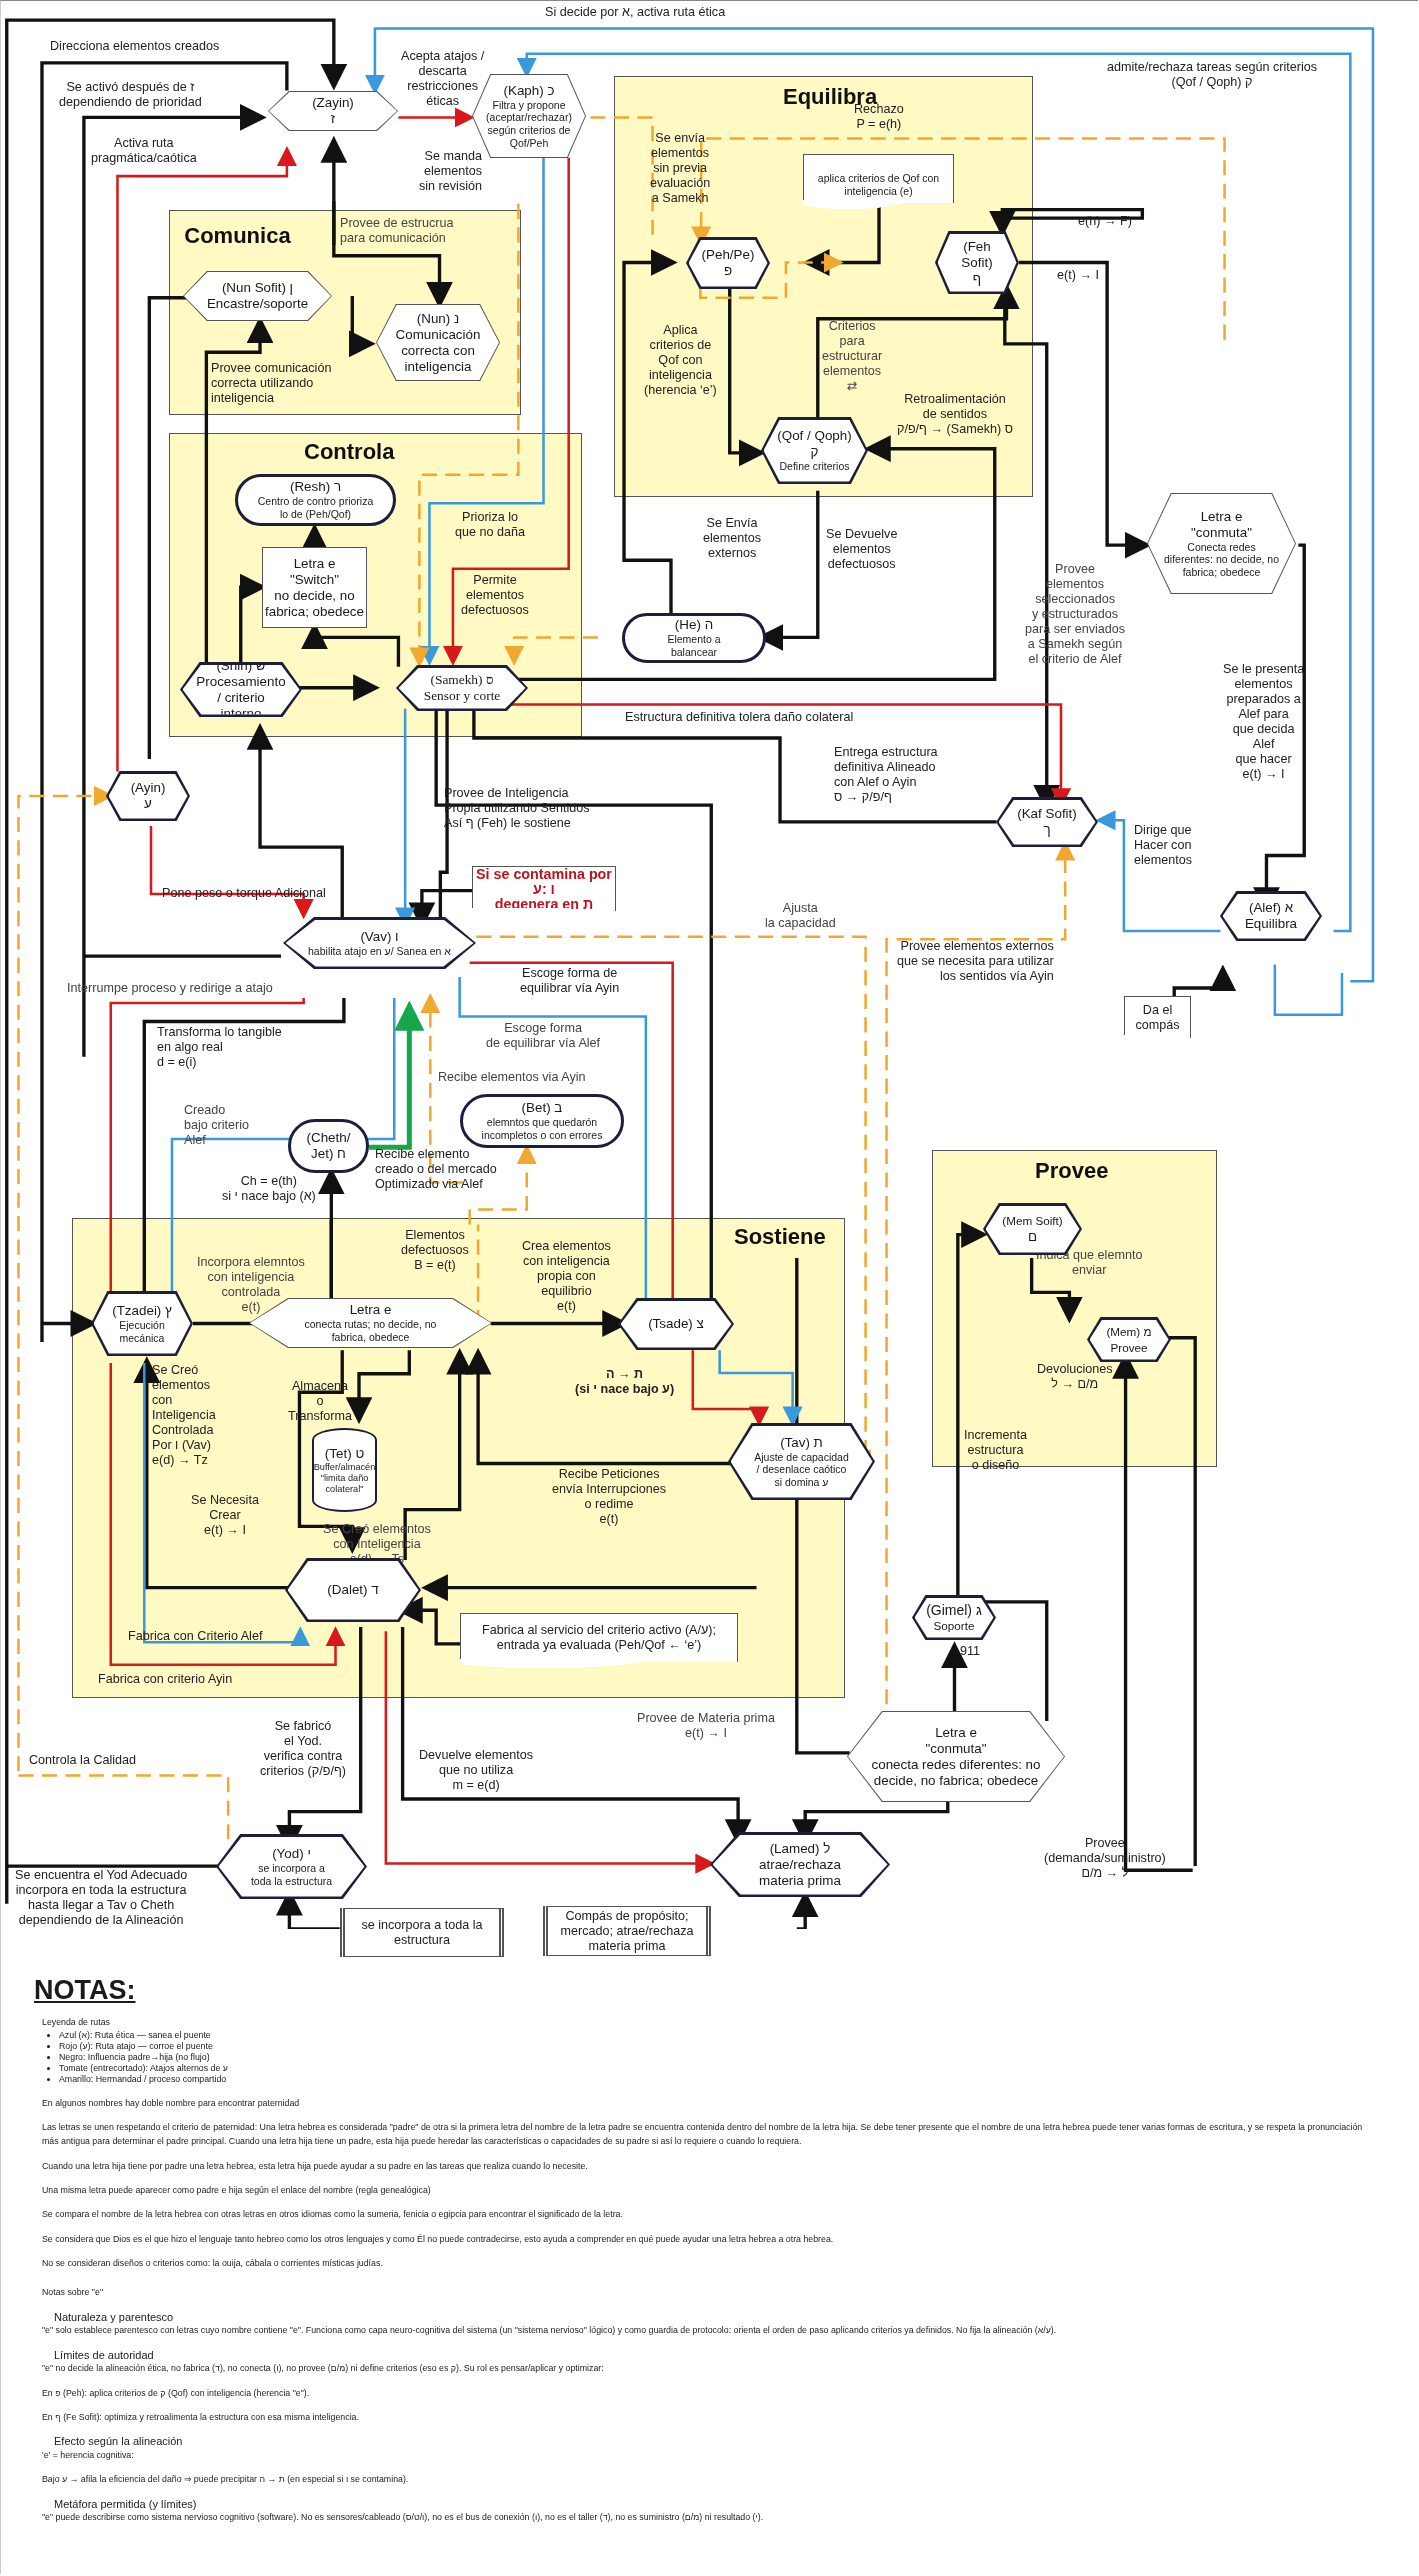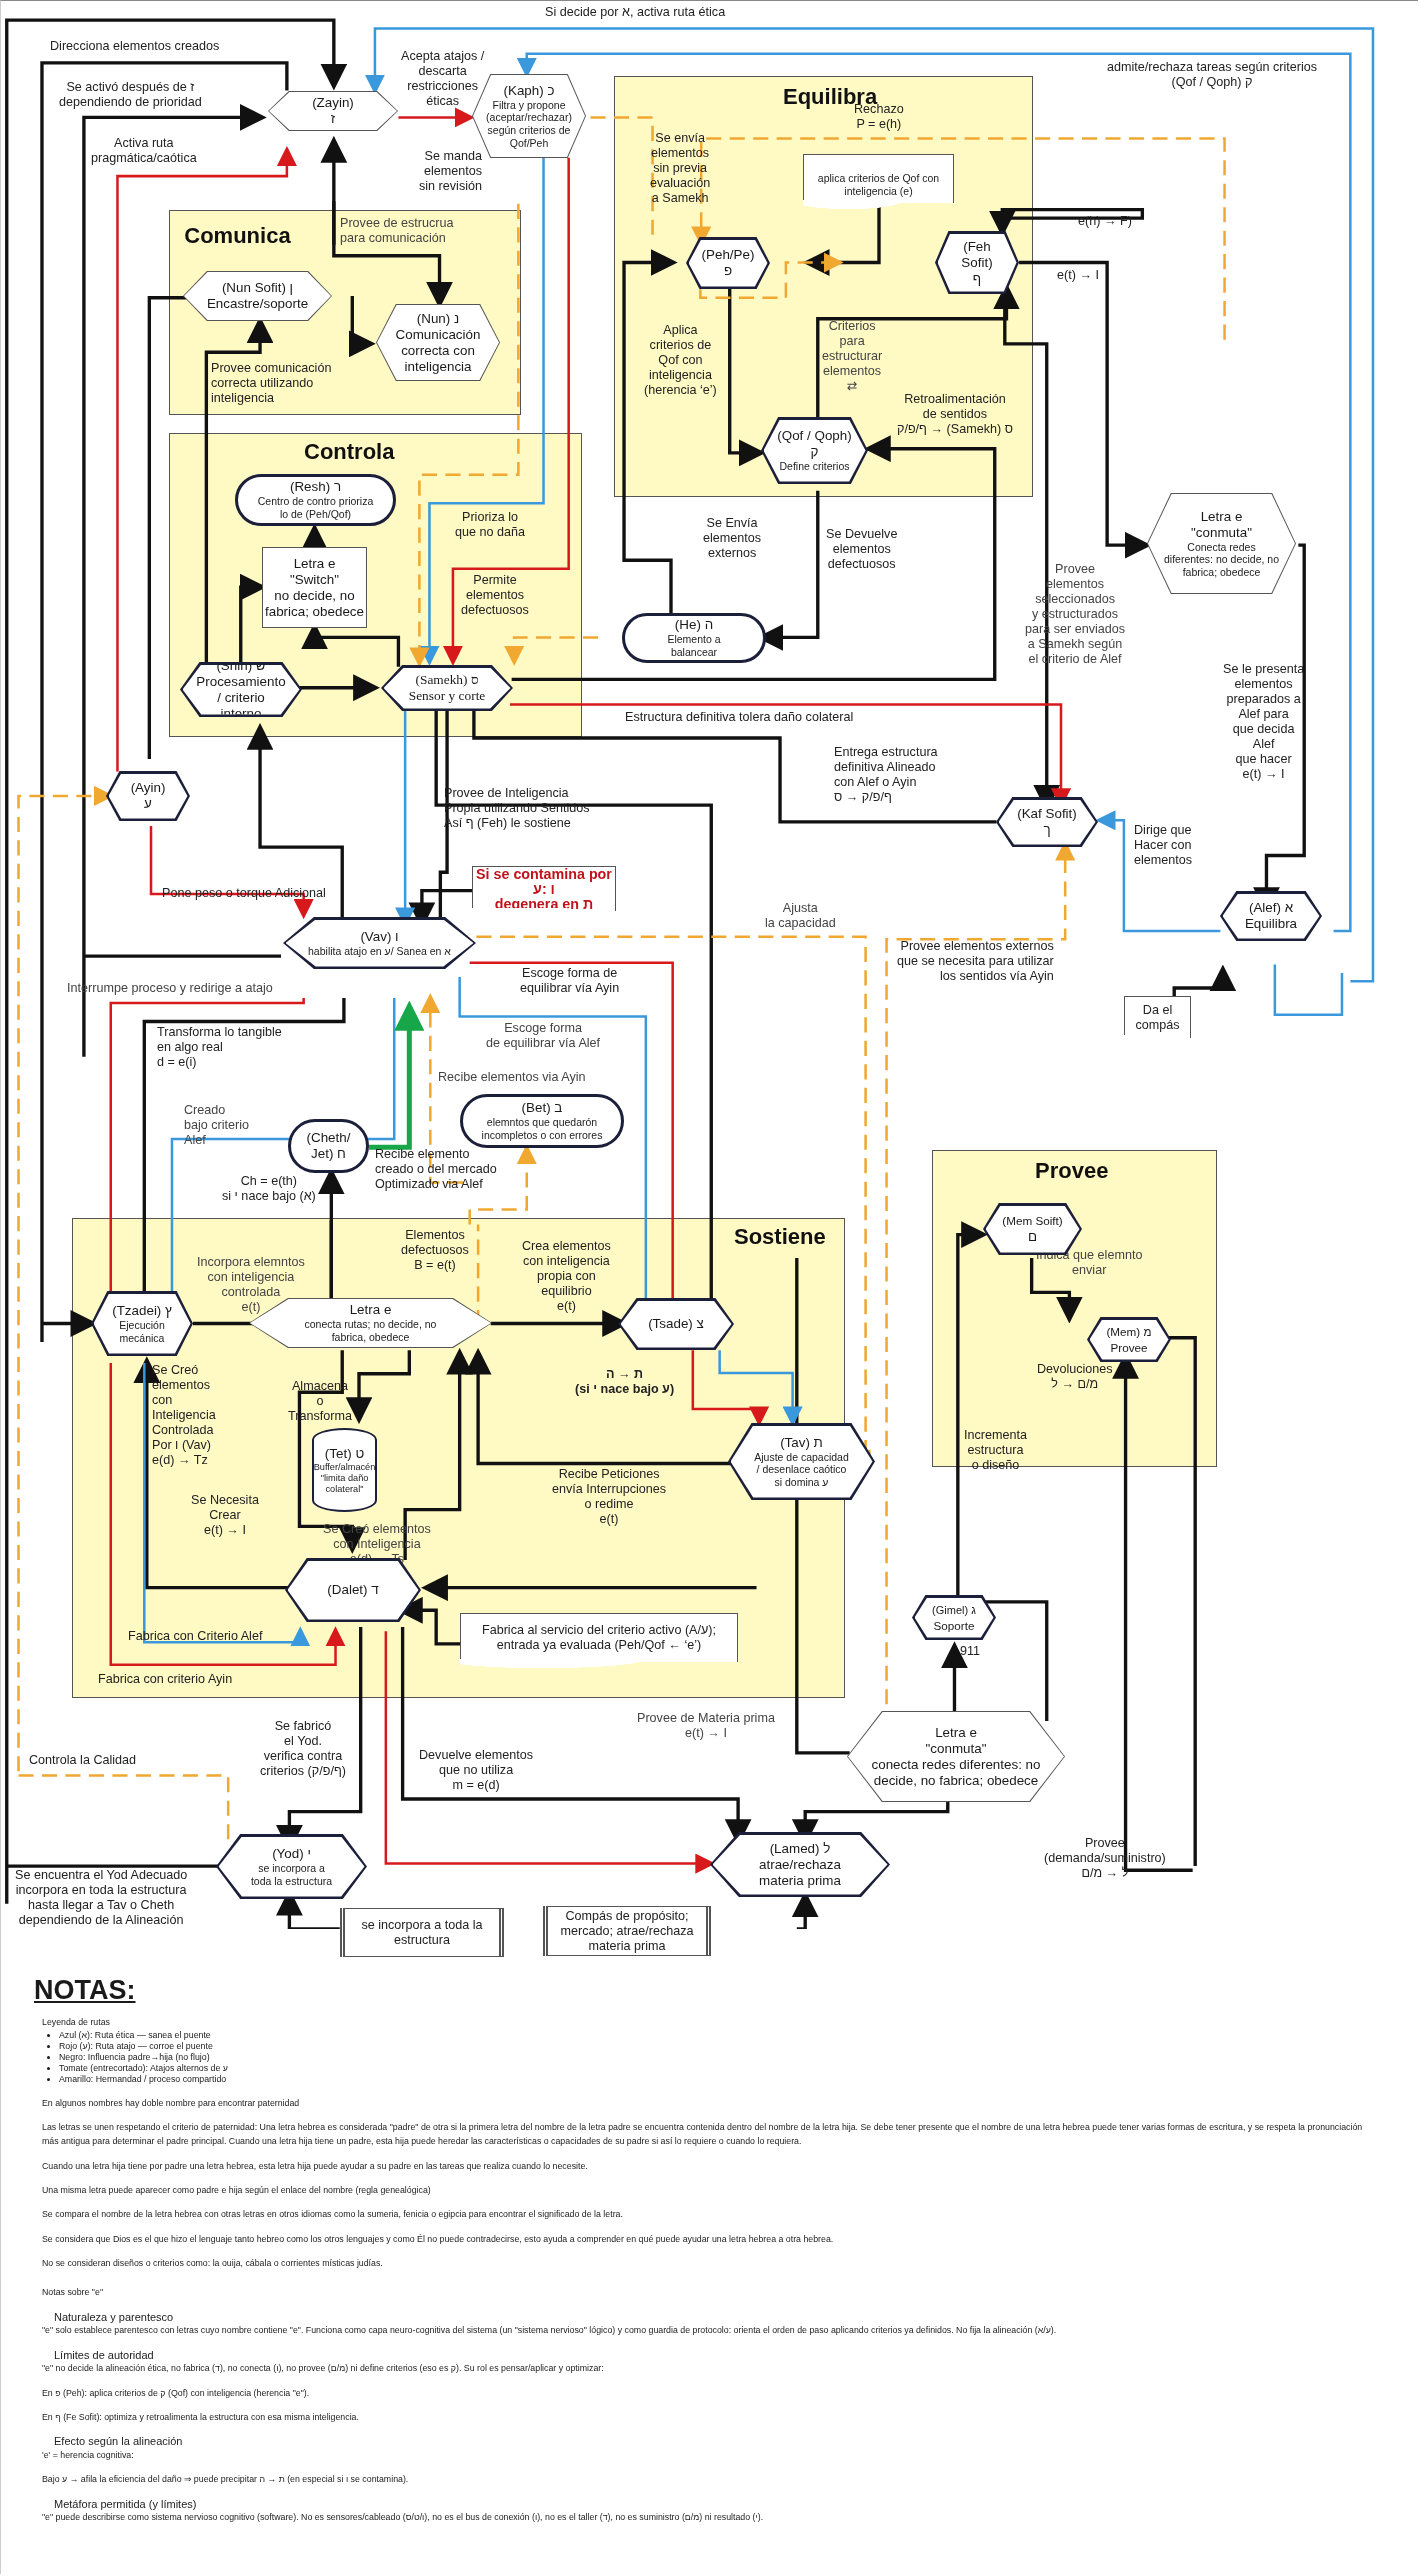--- a/index.html
+++ b/index.html
@@ -368,21 +368,21 @@
 <div class="node rect" style="left:262px;top:547px;width:105px;height:81px;">
     <span class="n-title" style="padding:0 17px;">Letra e "Switch"</span>
     <span class="n-title">no decide, no fabrica; obedece</span>
   </div>
 <div class="node hex" style="left:180px;top:662px;width:122px;height:55px;">
     <div class="in">
       <span class="n-title">(Shin) ש</span>
       <span class="n-title" style="padding:0 13.4px;">Procesamiento / criterio interno</span>
     </div>
   </div>
-<div class="node hex" style="left:381px;top:665px;width:132px;height:46px;">
+<div class="node hex" style="left:396px;top:665px;width:132px;height:46px;">
     <div class="in">
       <span class="n-title" style="font-family:'Liberation Serif',serif;">(Samekh) ס</span>
       <span class="n-title" style="font-family:'Liberation Serif',serif;">Sensor y corte</span>
     </div>
   </div>
 <div class="node hex" style="left:686px;top:237px;width:84px;height:52px;">
     <div class="in">
       <span class="n-title">(Peh/Pe)</span>
       <span class="n-title">פ</span>
     </div>
@@ -480,21 +480,21 @@
     </div>
   </div>
 <div class="node hex" style="left:1087px;top:1317px;width:84px;height:45px;">
     <div class="in">
       <span class="n-title" style="font-size:11.7px;">(Mem) מ</span>
       <span class="n-title" style="font-size:11.7px;">Provee</span>
     </div>
   </div>
 <div class="node hex" style="left:912px;top:1595px;width:84px;height:45px;">
     <div class="in">
-      <span class="n-title" style="font-size:11px;">(Gimel) ג</span>
+      <span class="n-title" style="font-size:14px;">(Gimel) ג</span>
       <span class="n-title" style="font-size:11.7px;">Soporte</span>
     </div>
   </div>
 <div class="node hex thin" style="left:847px;top:1711px;width:218px;height:91px;">
     <div class="in">
       <span class="n-title" style="padding:0 75px;">Letra e "conmuta"</span>
       <span class="n-title" style="padding:0 17px;">conecta redes diferentes: no decide, no fabrica; obedece</span>
     </div>
   </div>
 <div class="node hex" style="left:216px;top:1834px;width:151px;height:65px;">

